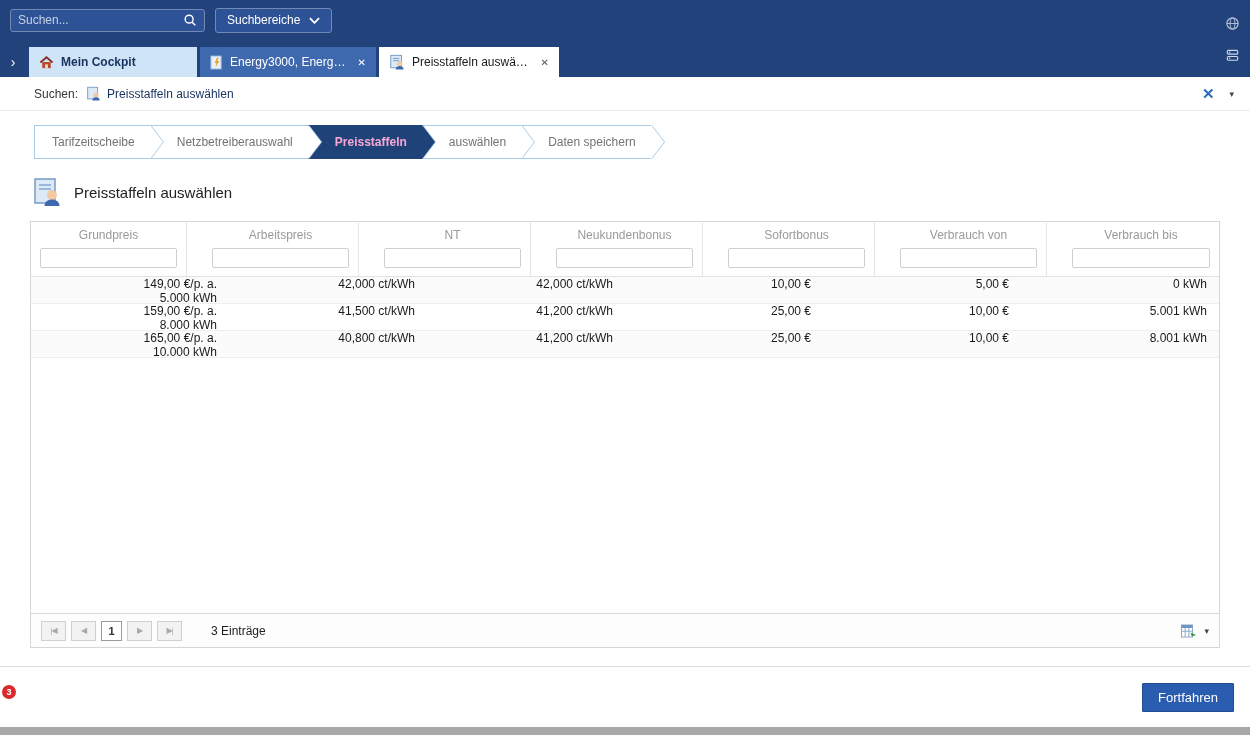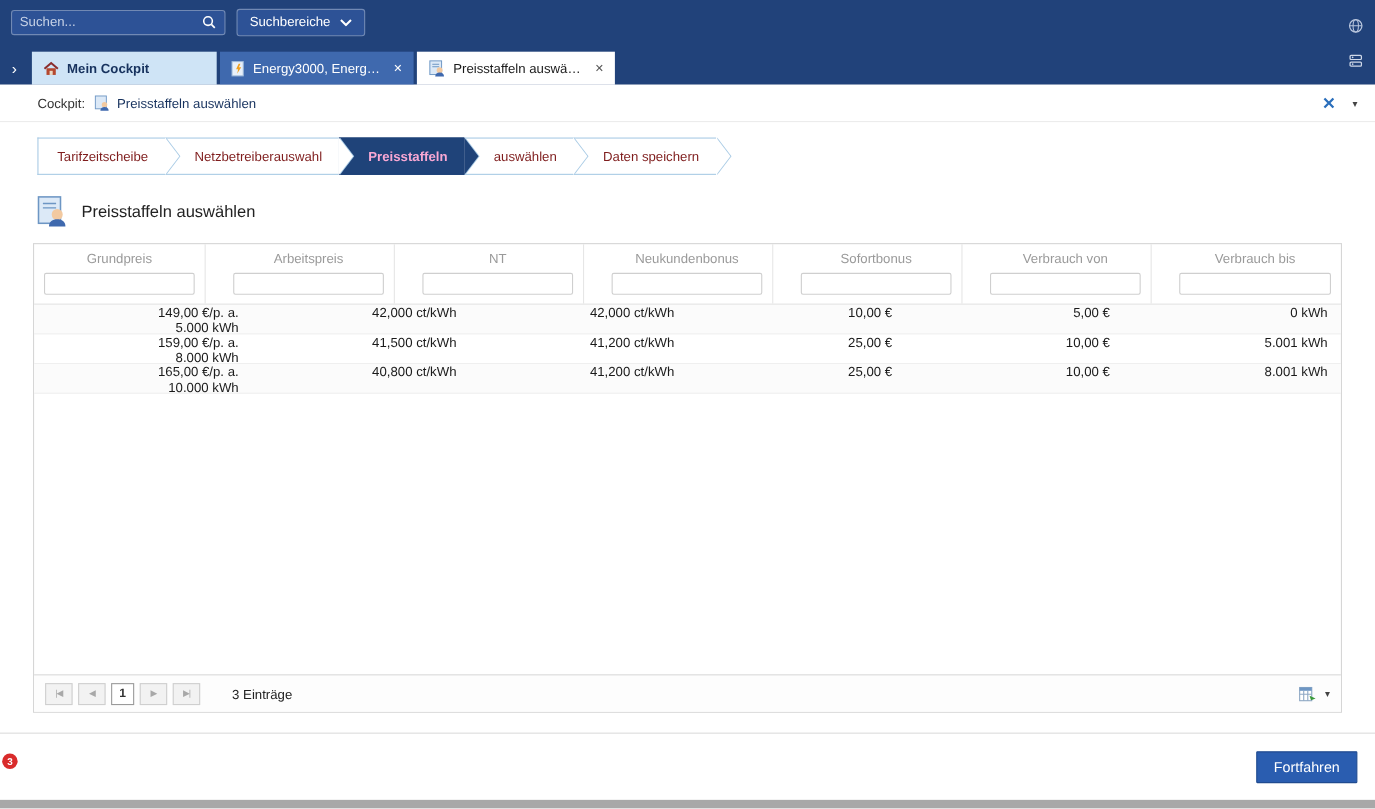--- a/index.html
+++ b/index.html
@@ -35,21 +35,21 @@
   
   .content { flex:1; background:#fff; display:flex; flex-direction:column; position:relative; min-height:0; }
   .history-row { height:34px; flex:0 0 auto; display:flex; align-items:center; gap:8px; padding:0 16px 0 34px; border-bottom:1px solid #ececec; }
   .history-label { font-size:12px; color:#333; }
   .history-item { font-size:12px; color:#17325e; display:flex; gap:6px; align-items:center; cursor:pointer; }
   .history-actions { margin-left:auto; display:flex; gap:15px; align-items:center; }
   .close-view { color:#2a6ebb; font-size:15px; font-weight:bold; cursor:pointer; }
   .small-caret { color:#444; font-size:9px; cursor:pointer; }
 
   .wizard { display:flex; margin:14px 0 0 34px; flex:0 0 auto; }
-  .step { position:relative; height:34px; line-height:32px; background:#fff; border-top:1px solid #a9cbe5; border-bottom:1px solid #a9cbe5; color:#7f1d1d; font-size:12px; padding:0 15px 0 27px; cursor:pointer; }
+  .step { position:relative; height:34px; line-height:32px; background:#fff; border-top:1px solid #a9cbe5; border-bottom:1px solid #a9cbe5; color:#737373; font-size:12px; padding:0 15px 0 27px; cursor:pointer; }
   .step:nth-child(1){ z-index:10; border-left:1px solid #a9cbe5; padding-left:17px; }
   .step:nth-child(2){ z-index:9; } .step:nth-child(3){ z-index:8; }
   .step:nth-child(4){ z-index:7; } .step:nth-child(5){ z-index:6; }
   .step::after, .step::before { content:""; position:absolute; top:-1px; width:0; height:0; border-top:17px solid transparent; border-bottom:17px solid transparent; }
   .step::after { right:-13px; border-left:13px solid #fff; z-index:2; }
   .step::before { right:-14px; border-left:13px solid #a9cbe5; z-index:1; }
   .step.active { background:#1f4379; border-color:#1f4379; color:#f9a8d4; font-weight:bold; }
   .step.active::after { border-left-color:#1f4379; }
 
   .title-row { display:flex; align-items:center; gap:12px; margin:18px 0 0 32px; flex:0 0 auto; }
@@ -198,21 +198,21 @@
         </svg>
     </span>
     <span class="tlabel">Preisstaffeln auswähl...</span>
     <span class="tclose">✕</span>
   </div>
 </div>
 
 <div class="content">
 
   <div class="history-row">
-    <span class="history-label">Cockpit:</span>
+    <span class="history-label">Suchen:</span>
     <span class="history-item">
       <svg viewBox="0 0 18 18" width="15" height="15">
           <rect x="2" y="1.5" width="12" height="14" fill="#dce9f7" stroke="#6d96c4"></rect>
           <circle cx="12" cy="11" r="3" fill="#f2c9a0"></circle>
           <path d="M7.5 17.5 c0-2.6 2-4 4.5-4 s4.5 1.4 4.5 4 z" fill="#3f69ae"></path>
         </svg>
       <span>Preisstaffeln auswählen</span>
     </span>
     <span class="history-actions">
       <span class="close-view">✕</span>

